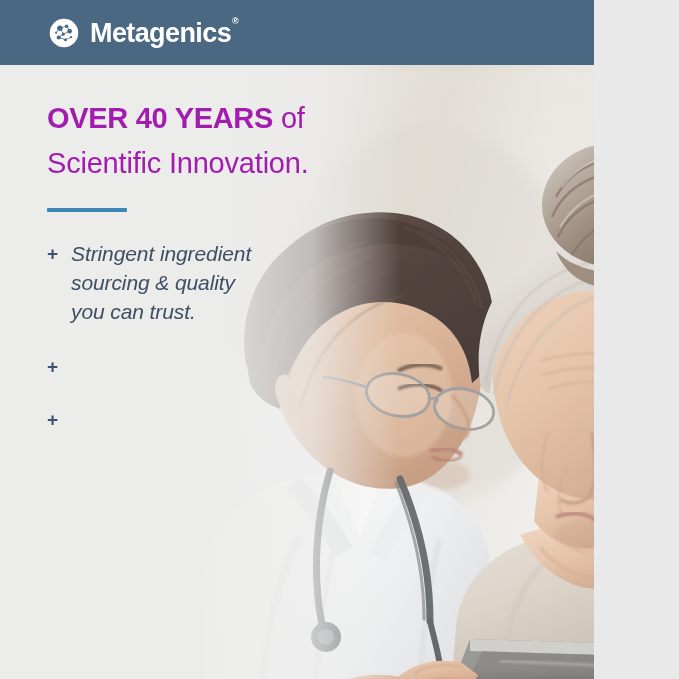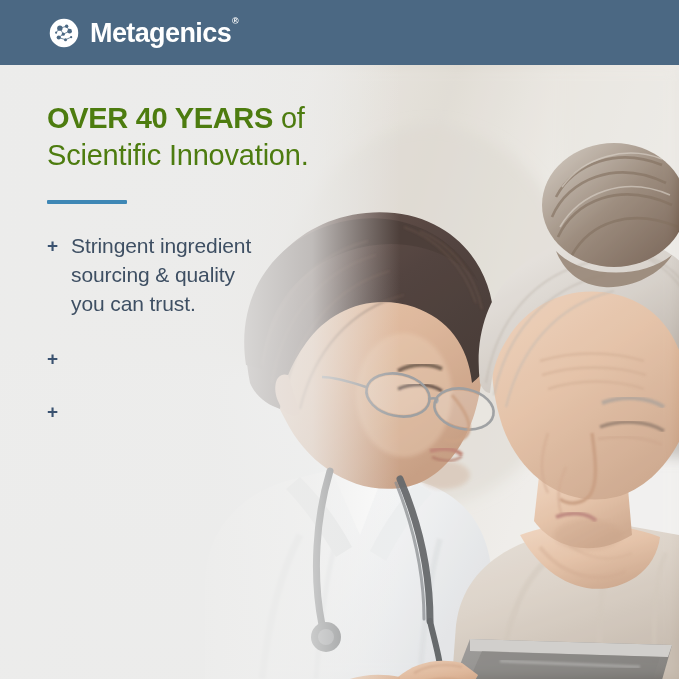--- a/index.html
+++ b/index.html
@@ -2,21 +2,21 @@
 <html><head>
 <meta charset="utf-8">
 <style>
   html,body{margin:0;padding:0;}
   body{
     width:679px;height:679px;overflow:hidden;
     font-family:"Liberation Sans", sans-serif;
     background:#e9e9e9;
   }
   #ad{
-    position:relative;width:679px;height:679px;overflow:hidden;
+    position:relative;width:594px;height:679px;overflow:hidden;
     background:#eaeaea;
   }
 
   
   #header{
     position:absolute;left:0;top:0;width:679px;height:65px;
     background:#4b6883;
     display:flex;align-items:center;
   }
   #logo-lockup{display:flex;align-items:center;margin-left:49px;}
@@ -57,30 +57,30 @@
        rgba(236,236,235,0.72) 78%,
        rgba(236,236,235,0.0) 100%);
     pointer-events:none;
   }
 
   
   #copy{
     position:absolute;left:47px;top:100px;width:330px;
   }
   #headline{
-    color:#4d7c0f;
+    color:#a21caf;
     font-size:29px;
     line-height:1.28;
     letter-spacing:-0.2px;
     margin:0;
     font-weight:normal;
   }
   #headline .hl-strong{font-weight:bold;letter-spacing:-0.3px;}
   #headline .hl-light{font-weight:normal;}
-  #headline-line2{display:block;}
+  #headline-line2{display:block;margin-top:8px;}
 
   #rule{
     width:80px;height:4px;background:#3e87b5;
     margin:26px 0 0 0;border-radius:1px;
   }
 
   #bullets{list-style:none;margin:28px 0 0 0;padding:0;}
   .bullet{
     display:flex;align-items:flex-start;
     margin-bottom:26px;
@@ -92,20 +92,21 @@
     line-height:1.38;
     width:24px;flex:0 0 auto;
     padding-top:1px;
   }
   .bullet-text{
     color:#3e4f63;
     font-size:21px;
     line-height:1.38;
     letter-spacing:-0.1px;
     white-space:pre-line;
+    font-style:italic;
   }
 </style>
 </head>
 <body>
 
 <div id="ad">
 
   <div id="header">
     <div id="logo-lockup">
       <svg id="logo-mark" viewBox="0 0 40 40" aria-hidden="true">

